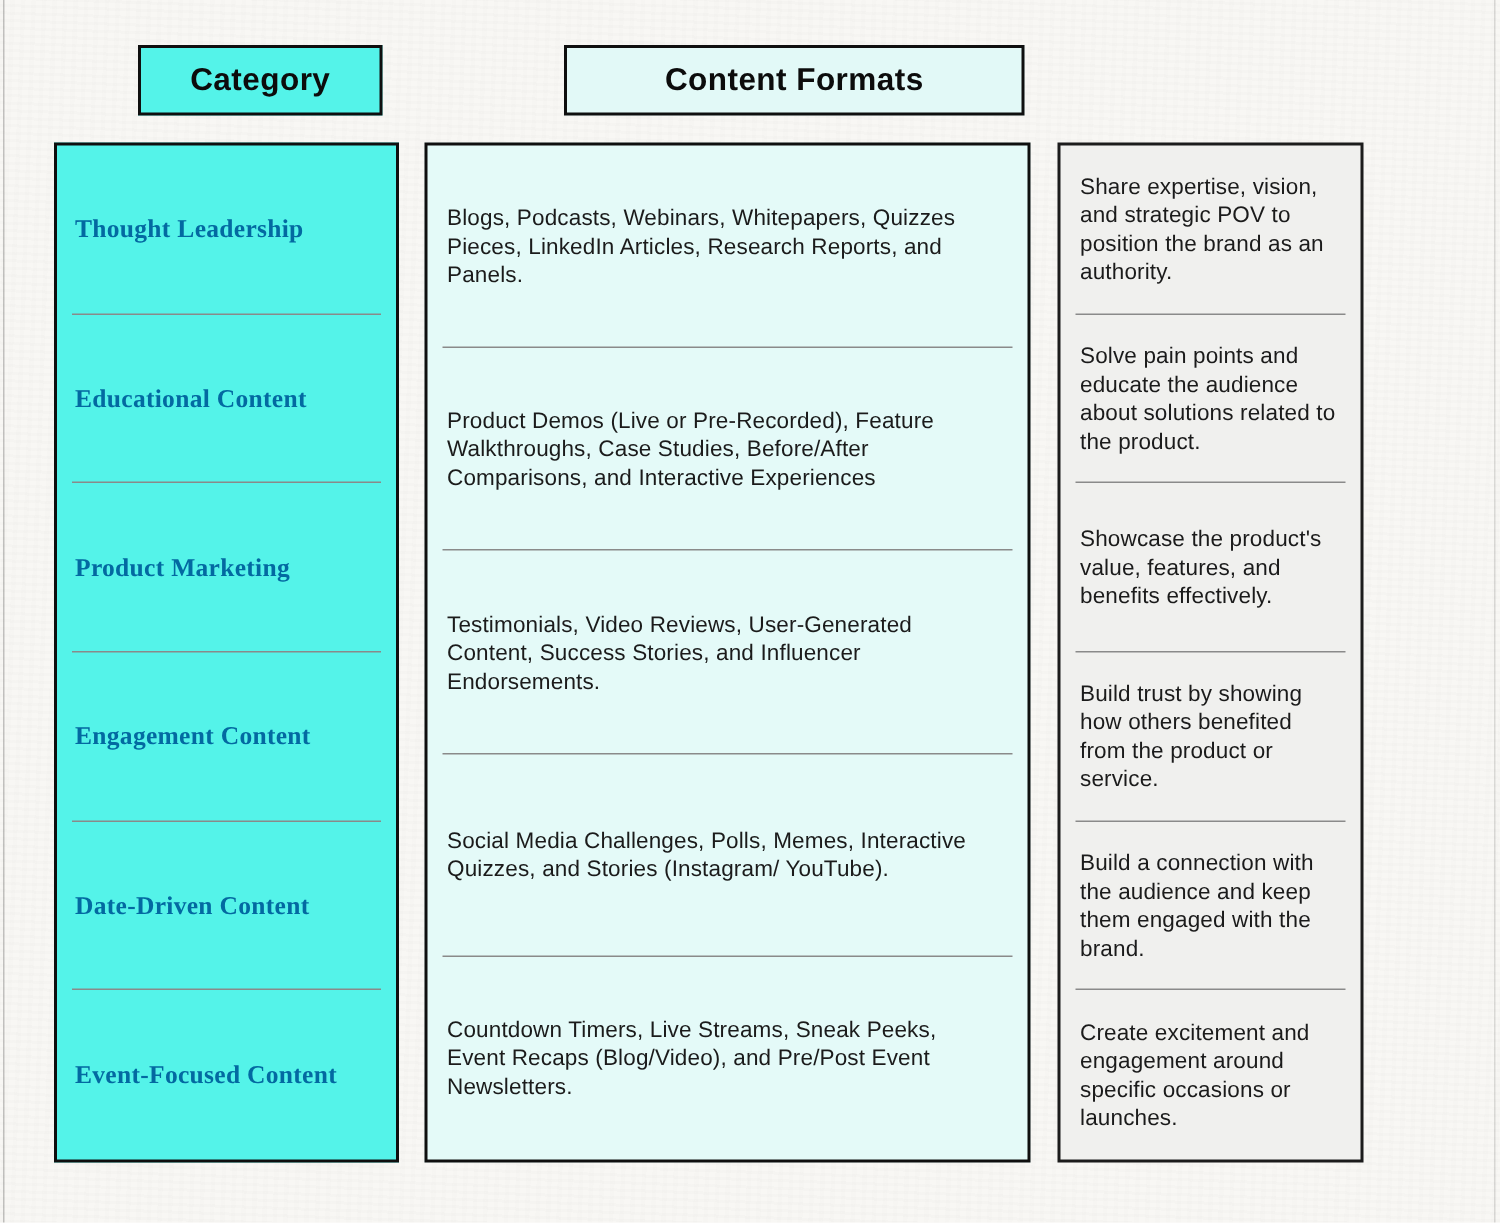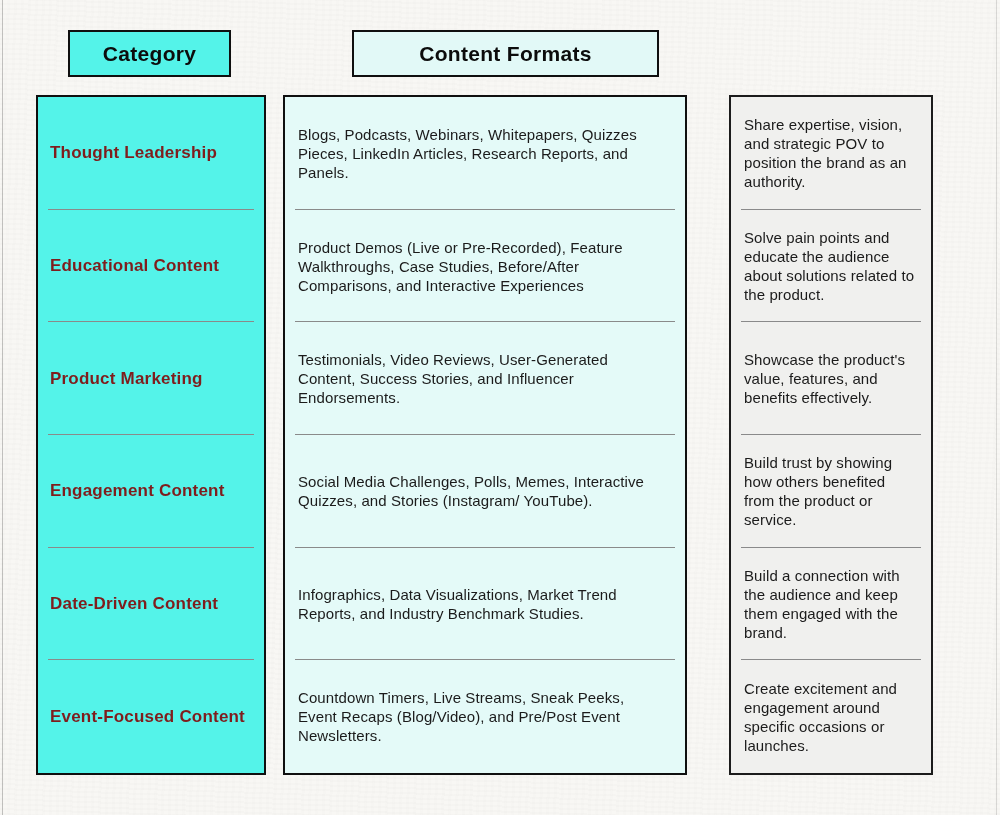--- a/index.html
+++ b/index.html
@@ -19,42 +19,42 @@
     background:rgba(0,0,0,0.22);
   }
   .page::after{
     content:"";position:absolute;top:0;bottom:0;right:3px;width:1px;
     background:rgba(0,0,0,0.12);
   }
   .hdr{
     position:absolute;box-sizing:border-box;
     display:flex;align-items:center;justify-content:center;
     border:2px solid #0f0f0f;
-    font-weight:700;font-size:21px;letter-spacing:.3px;color:#0c0c0c;
+    font-weight:700;font-size:21px;letter-spacing:.3px;color:#0c0c0c;margin-left:24px;
   }
   .hdr-cat{left:68px;top:30px;width:163px;height:47px;background:#54f3e9;}
   .hdr-fmt{left:352px;top:30px;width:307px;height:47px;background:#e2f9f7;}
   .hdr-pur{left:753px;top:31px;width:165px;height:46px;background:#eeeeec;}
   .col{
     position:absolute;top:95px;height:680px;box-sizing:border-box;
     display:flex;flex-direction:column;
     border:2px solid #0f0f0f;
   }
   .col-cat{left:36px;width:230px;background:#54f3e9;}
   .col-fmt{left:283px;width:404px;background:#e4faf8;}
-  .col-pur{left:705px;width:204px;background:#f0f0ee;border-color:#1c1c1c;margin-left:24px;}
+  .col-pur{left:705px;width:204px;background:#f0f0ee;border-color:#1c1c1c;}
   .row{
     flex:1 1 0;position:relative;box-sizing:border-box;
     display:flex;align-items:center;
   }
   .row:not(:last-child)::after{
     content:"";position:absolute;left:10px;right:10px;bottom:0;height:1px;
     background:#8a8a8a;
   }
-  .col-cat .row{padding:0 8px 0 12px;font-weight:700;font-size:17px;letter-spacing:.2px;color:#7f1d1d;}
+  .col-cat .row{padding:0 8px 0 12px;font-weight:700;font-size:17px;letter-spacing:.2px;color:#0369a1;font-family:Liberation Serif, serif;}
   .col-fmt .row{padding:0 18px 0 13px;font-size:15px;line-height:19px;letter-spacing:.1px;color:#1b1b1b;}
   .col-pur .row{padding:0 12px 0 13px;font-size:15px;line-height:19px;letter-spacing:.1px;color:#1b1b1b;}
 </style>
 </head>
 <body>
 
 <div class="page">
 
   <div class="hdr hdr-cat">
     <span>Category</span>
@@ -91,23 +91,20 @@
     <div class="row">
         <span>Product Demos (Live or Pre-Recorded), Feature Walkthroughs, Case Studies, Before/After Comparisons, and Interactive Experiences</span>
       </div>
     <div class="row">
         <span>Testimonials, Video Reviews, User-Generated Content, Success Stories, and Influencer Endorsements.</span>
       </div>
     <div class="row">
         <span>Social Media Challenges, Polls, Memes, Interactive Quizzes, and Stories (Instagram/ YouTube).</span>
       </div>
     <div class="row">
-        <span>Infographics, Data Visualizations, Market Trend Reports, and Industry Benchmark Studies.</span>
-      </div>
-    <div class="row">
         <span>Countdown Timers, Live Streams, Sneak Peeks, Event Recaps (Blog/Video), and Pre/Post Event Newsletters.</span>
       </div>
   </section>
 
   <section class="col col-pur">
     <div class="row">
         <span>Share expertise, vision, and strategic POV to position the brand as an authority.</span>
       </div>
     <div class="row">
         <span>Solve pain points and educate the audience about solutions related to the product.</span>

